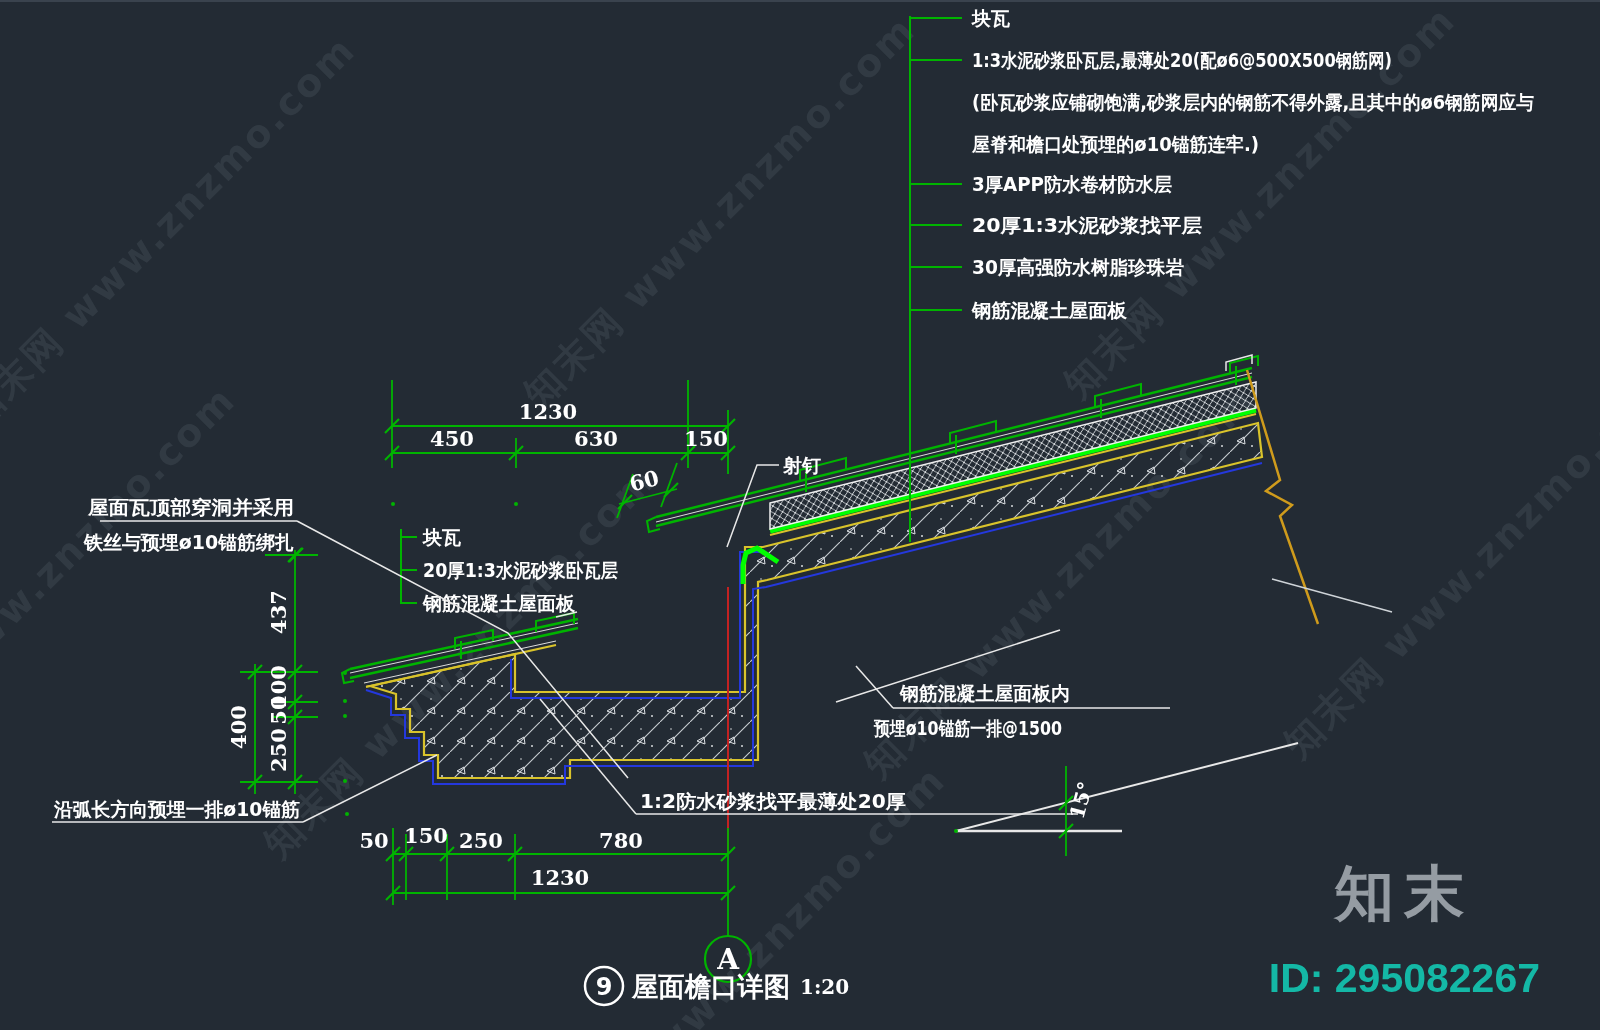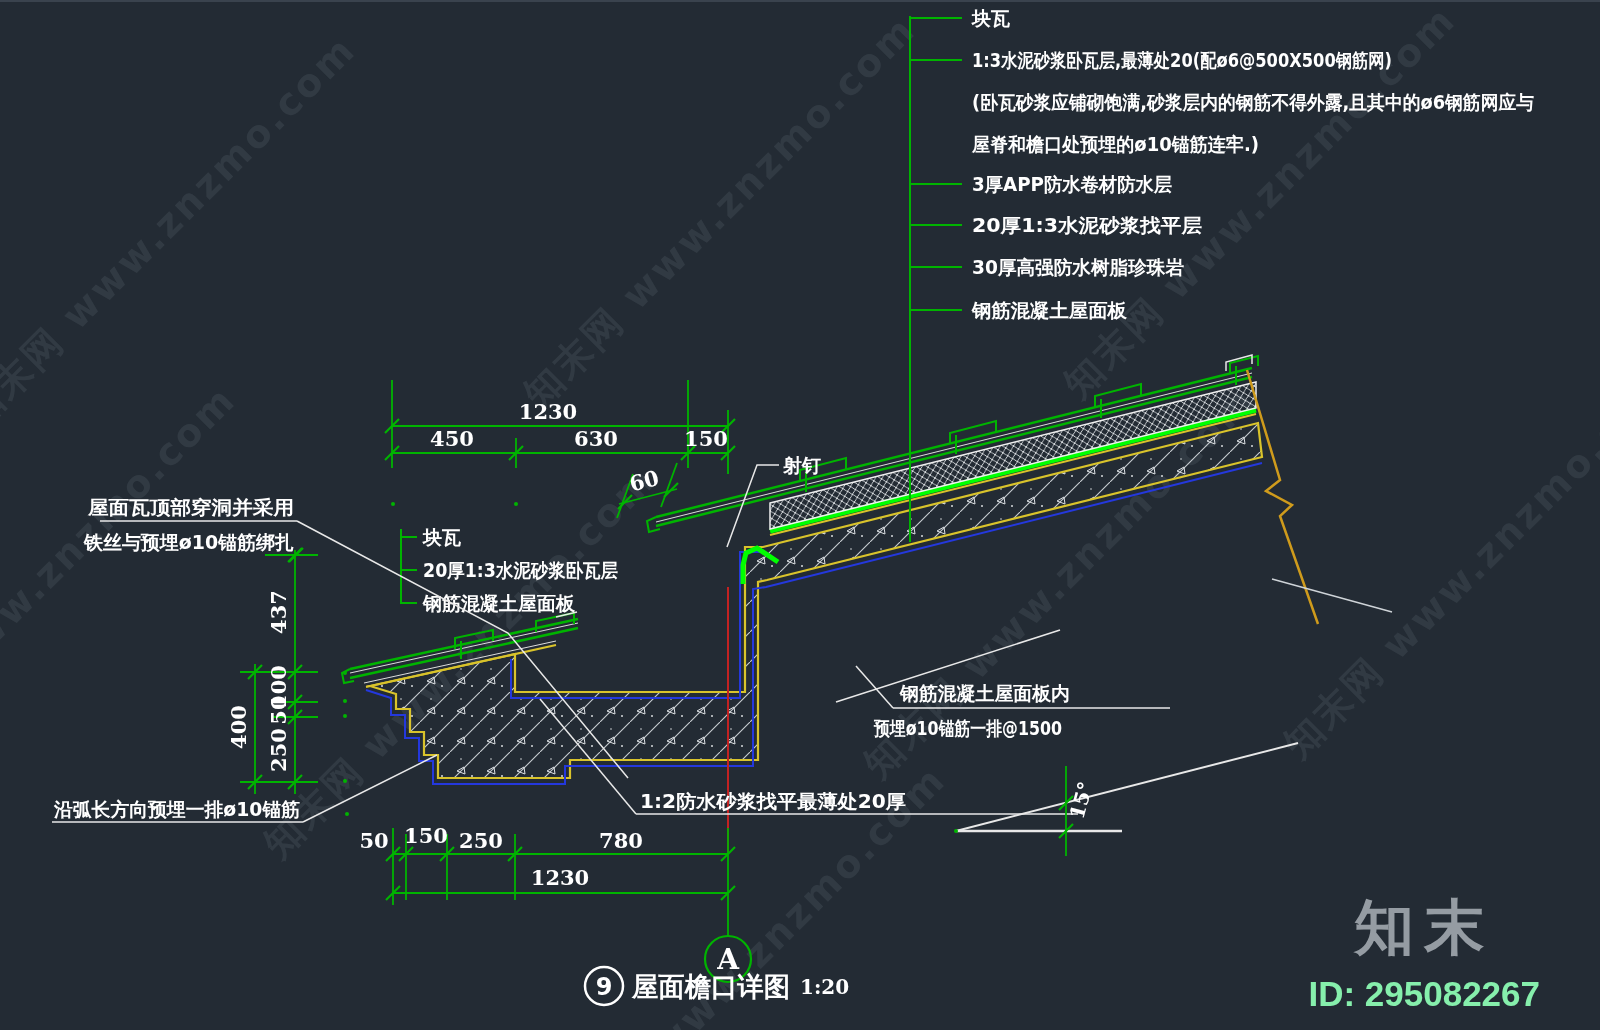--- a/index.html
+++ b/index.html
@@ -3,23 +3,23 @@
 <meta charset="utf-8">
 <style>
   html,body{margin:0;padding:0;background:#1c232b;}
   #stage{position:relative;width:1600px;height:1030px;background:#232b34;overflow:hidden;
          border-top:2px solid #3a434e;font-family:"DejaVu Sans",sans-serif;}
   .watermark{position:absolute;color:rgba(160,172,184,0.12);font-size:38px;font-weight:700;
          letter-spacing:3px;white-space:nowrap;transform:translate(-50%,-50%) rotate(-45deg);}
   svg{position:absolute;left:0;top:0;}
   .cn{font-family:"DejaVu Sans",sans-serif;font-weight:700;font-size:19px;fill:#ffffff;}
   .dim{font-family:"DejaVu Serif",serif;font-weight:700;font-size:21px;fill:#ffffff;}
-  #brand{position:absolute;right:60px;bottom:18px;text-align:center;}
+  #brand{position:absolute;right:60px;bottom:30px;text-align:center;}
   #logo{color:#959ca3;font-size:60px;font-weight:700;letter-spacing:10px;}
-  #idlabel{color:#86efac;font-size:35px;font-weight:700;margin-top:5px;
+  #idlabel{color:#14b8a6;font-size:41px;font-weight:700;margin-top:20px;
          font-family:"Liberation Sans",sans-serif;}
 </style>
 </head>
 <body>
 
 <div id="stage">
 
   <div class="watermark" style="left:160px;top:230px;">知末网 www.znzmo.com</div>
   <div class="watermark" style="left:720px;top:210px;">知末网 www.znzmo.com</div>
   <div class="watermark" style="left:1260px;top:200px;">知末网 www.znzmo.com</div>

